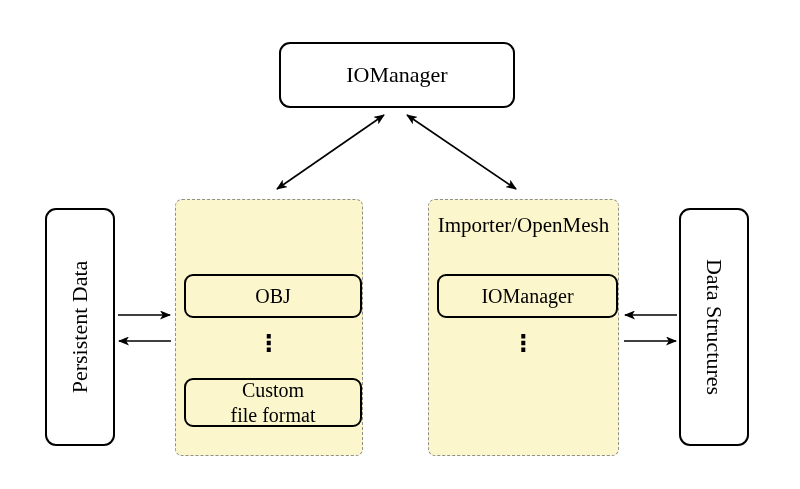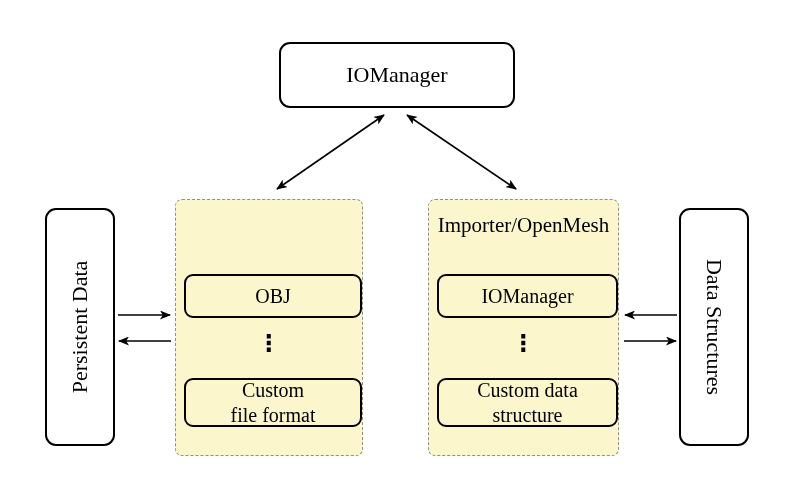--- a/index.html
+++ b/index.html
@@ -122,17 +122,15 @@
     <div class="inner-node node-top">OBJ</div>
     <div class="vdots">⋮</div>
     <div class="inner-node node-bottom">Custom
 file format</div>
   </div>
 
   <div class="group-box" style="left:428px; top:199px; width:191px; height:257px;">
     <div class="group-title">Importer/OpenMesh</div>
     <div class="inner-node node-top">IOManager</div>
     <div class="vdots">⋮</div>
-    <div class="inner-node node-bottom">Custom data
-structure</div>
   </div>
 
 </div>
 
 </body></html>

